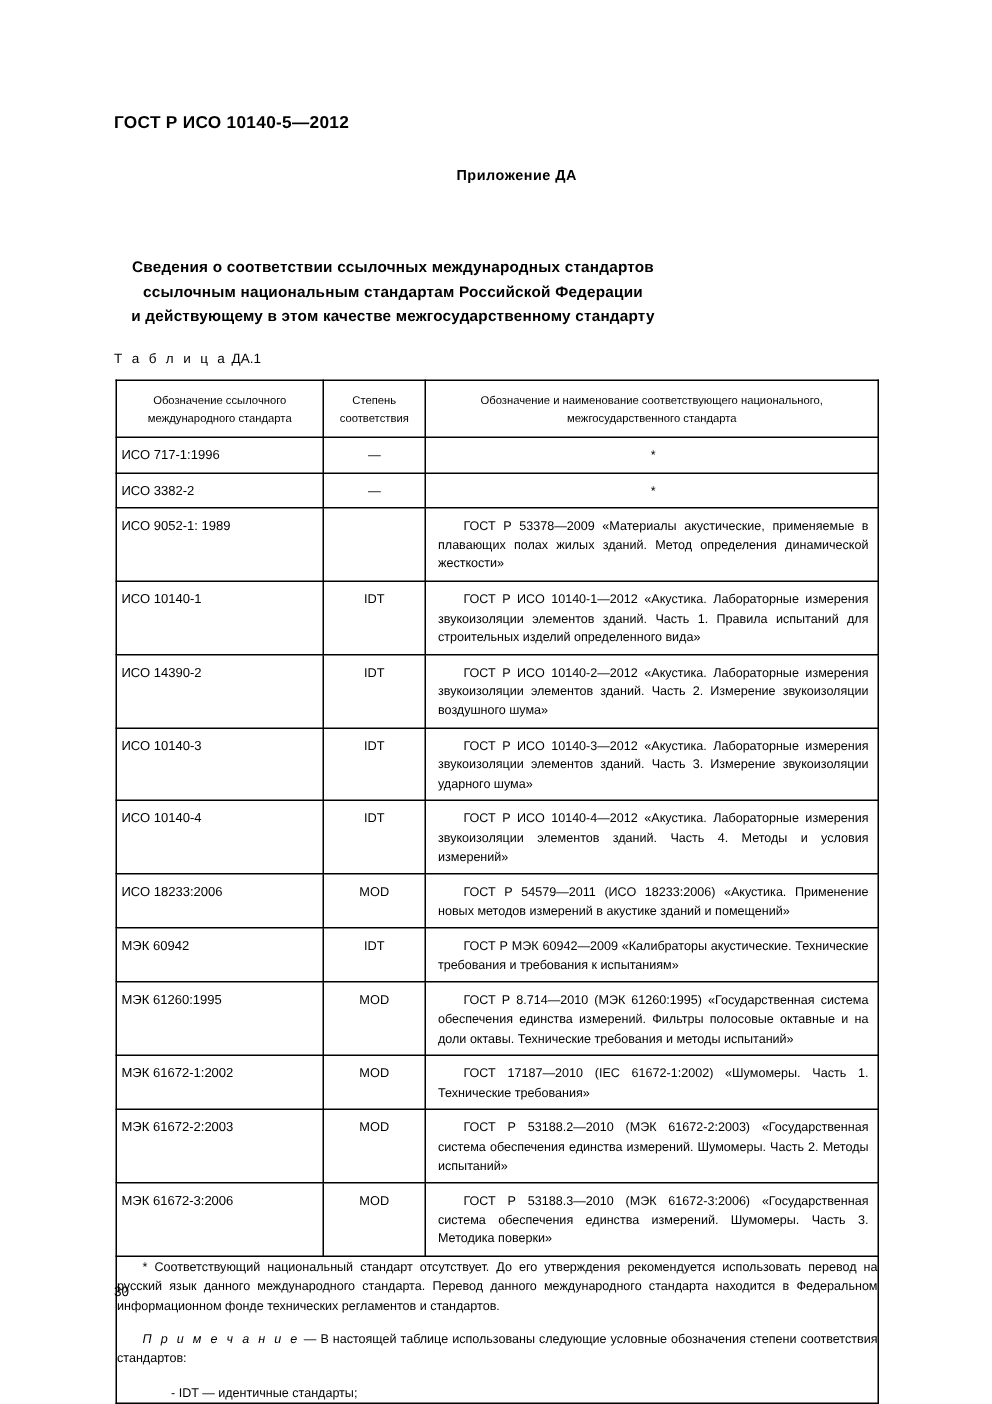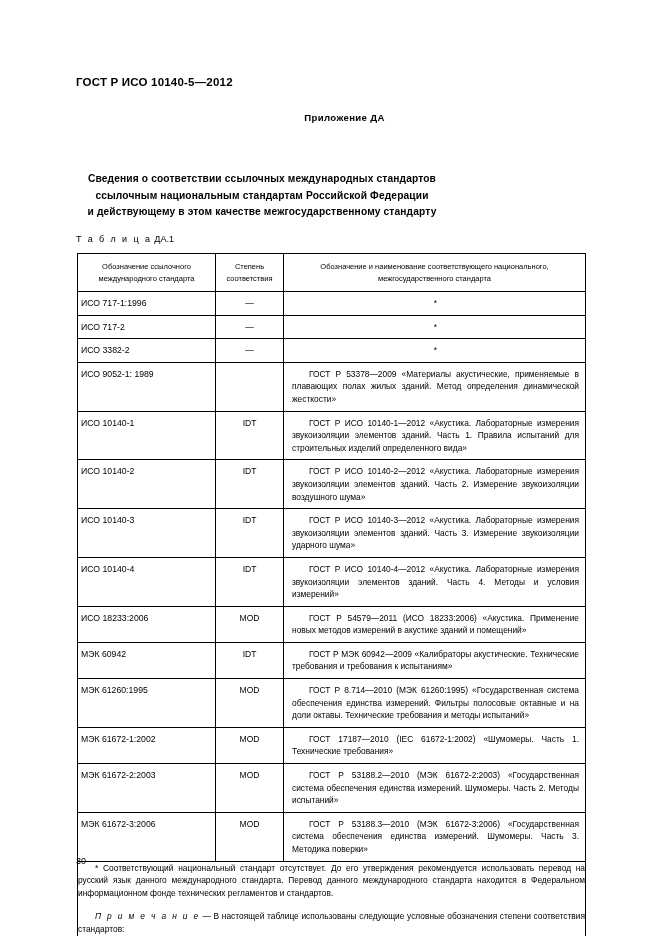--- a/index.html
+++ b/index.html
@@ -210,42 +210,31 @@
           </td>
           <td>
             <div class="cell-b">—</div>
           </td>
           <td>
             <div class="cell-c star">*</div>
           </td>
         </tr>
         <tr>
           <td>
-            <div class="cell-a">ИСО 717-2</div>
+            <div class="cell-a">ИСО 3382-2</div>
           </td>
           <td>
             <div class="cell-b">—</div>
           </td>
           <td>
             <div class="cell-c star">*</div>
           </td>
         </tr>
         <tr>
           <td>
-            <div class="cell-a">ИСО 3382-2</div>
-          </td>
-          <td>
-            <div class="cell-b">—</div>
-          </td>
-          <td>
-            <div class="cell-c star">*</div>
-          </td>
-        </tr>
-        <tr>
-          <td>
             <div class="cell-a">ИСО 9052-1: 1989</div>
           </td>
           <td>
             <div class="cell-b"></div>
           </td>
           <td>
             <div class="cell-c"><span class="indent"></span><span>ГОСТ Р 53378—2009 «Материалы акустические, применяемые в плавающих полах жилых зданий. Метод определения динамической жесткости»</span></div>
           </td>
         </tr>
         <tr>
@@ -254,21 +243,21 @@
           </td>
           <td>
             <div class="cell-b">IDT</div>
           </td>
           <td>
             <div class="cell-c"><span class="indent"></span><span>ГОСТ Р ИСО 10140-1—2012 «Акустика. Лабораторные измерения звукоизоляции элементов зданий. Часть 1. Правила испытаний для строительных изделий определенного вида»</span></div>
           </td>
         </tr>
         <tr>
           <td>
-            <div class="cell-a">ИСО 10140-2</div>
+            <div class="cell-a">ИСО 14390-2</div>
           </td>
           <td>
             <div class="cell-b">IDT</div>
           </td>
           <td>
             <div class="cell-c"><span class="indent"></span><span>ГОСТ Р ИСО 10140-2—2012 «Акустика. Лабораторные измерения звукоизоляции элементов зданий. Часть 2. Измерение звукоизоляции воздушного шума»</span></div>
           </td>
         </tr>
         <tr>
           <td>

